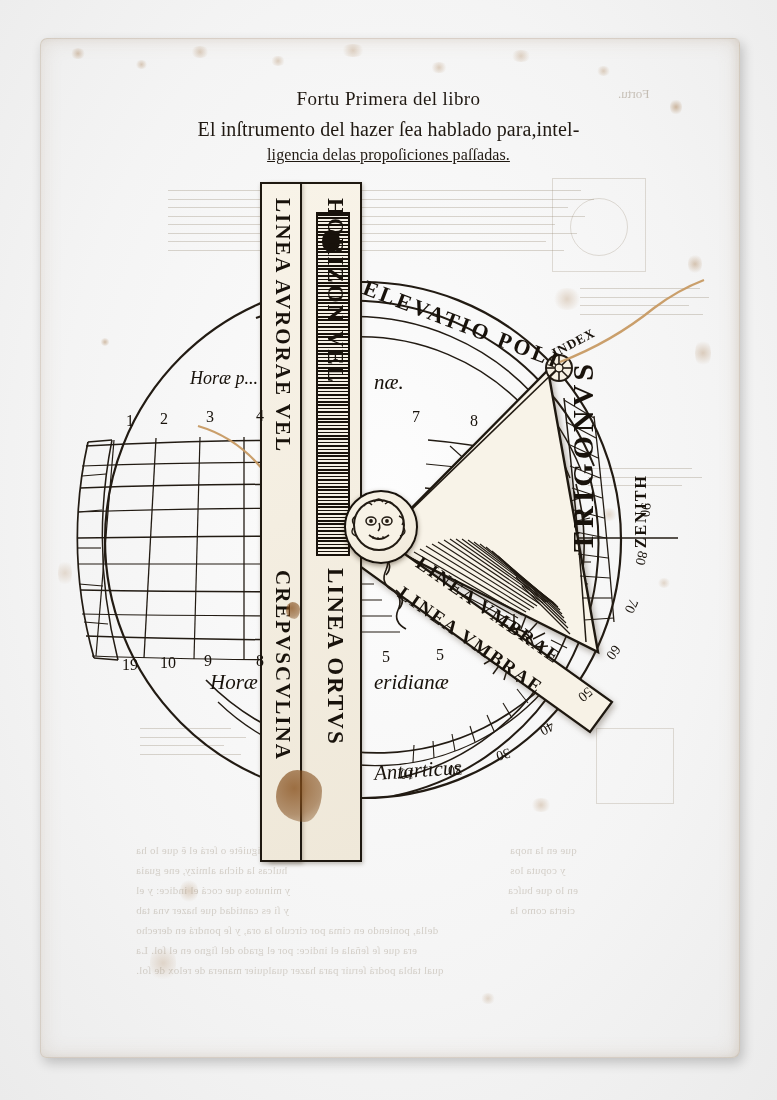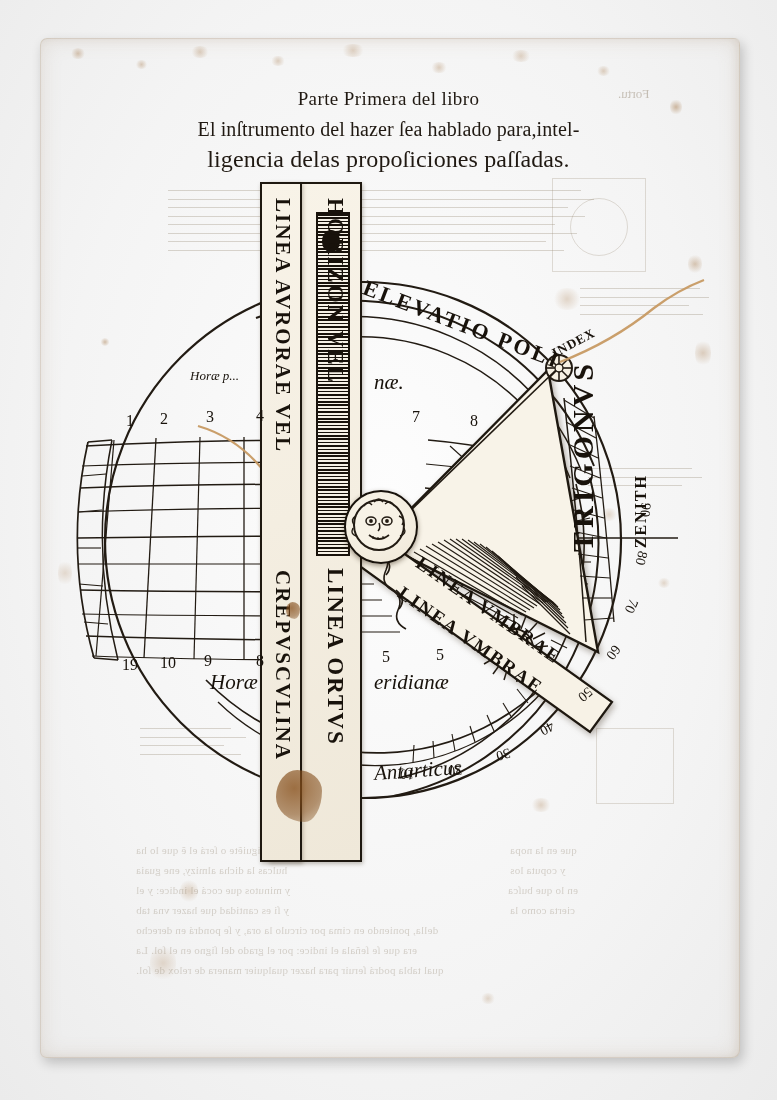--- a/index.html
+++ b/index.html
@@ -39,21 +39,21 @@
   }
   .ghost-block{position:absolute;pointer-events:none;opacity:.30;}
   .ghost-line{height:1px;background:#8e8069;margin-bottom:7.5px;}
   .ghost-box{position:absolute;border:1px solid #9b8d76;opacity:.28;pointer-events:none;}
 
   
   .head{position:absolute;color:#201912;text-align:center;white-space:nowrap;
         font-family:"Liberation Serif",serif;}
   #h-running{left:0;right:0;top:88px;font-size:19px;letter-spacing:.4px;}
   #h-l1{left:0;right:0;top:118px;font-size:20px;letter-spacing:.1px;}
-  #h-l2{left:0;right:0;top:146px;font-size:24px;letter-spacing:.1px;}
+  #h-l2{left:0;right:0;top:146px;font-size:16px;letter-spacing:.1px;text-decoration:underline;}
   #h-foliole{position:absolute;left:618px;top:86px;font-size:13px;color:#8d7f6a;
              opacity:.45;transform:scaleX(-1);}
 
   
   #volv{position:absolute;left:78px;top:250px;width:620px;height:660px;}
 
   .ink{stroke:#221b13;fill:none;}
   svg{position:absolute;left:0;top:0;overflow:visible;}
 
   
@@ -159,21 +159,21 @@
       <div class="ghost" style="left:468px;top:846px;">en lo que buſca</div>
       <div class="ghost" style="left:96px;top:866px;">y ſi es cantidad que hazer vna tab</div>
       <div class="ghost" style="left:470px;top:866px;">cierta como la</div>
       <div class="ghost" style="left:96px;top:886px;">della, poniendo en cima por circulo la ora, y ſe pondrá en derecho</div>
       <div class="ghost" style="left:96px;top:906px;">era que ſe ſeñala el indice: por el grado del ſigno en el ſol. La</div>
       <div class="ghost" style="left:96px;top:926px;">qual tabla podrá ſeruir para hazer qualquier manera de relox de ſol.</div>
     </div>
 
   </div>
 
-  <div class="head" id="h-running">Parte Primera del libro</div>
+  <div class="head" id="h-running">Fortu Primera del libro</div>
   <div class="head" id="h-l1">El inſtrumento del hazer ſea hablado para,intel-</div>
   <div class="head" id="h-l2">ligencia delas propoſiciones paſſadas.</div>
   <div id="h-foliole">Fortu.</div>
 
   <div id="volv">
 
     <svg width="620" height="660" viewBox="0 0 620 660">
       <defs>
         <clipPath id="discClip">
             <circle cx="285" cy="290" r="258"></circle>
@@ -392,21 +392,21 @@
     <div class="num" style="left:560px;top:252px;transform:rotate(96deg);font-size:14px;">90</div>
     <div class="num" style="left:556px;top:300px;transform:rotate(104deg);font-size:14px;">80</div>
     <div class="num" style="left:546px;top:348px;transform:rotate(114deg);font-size:14px;">70</div>
     <div class="num" style="left:528px;top:394px;transform:rotate(126deg);font-size:14px;">60</div>
     <div class="num" style="left:500px;top:436px;transform:rotate(140deg);font-size:14px;">50</div>
     <div class="num" style="left:462px;top:470px;transform:rotate(152deg);font-size:14px;">40</div>
     <div class="num" style="left:418px;top:496px;transform:rotate(164deg);font-size:14px;">30</div>
     <div class="num" style="left:370px;top:512px;transform:rotate(176deg);font-size:14px;">20</div>
     <div class="num" style="left:322px;top:516px;transform:rotate(186deg);font-size:14px;">10</div>
 
-    <div class="gitem" style="left:112px;top:118px;font-size:13px;font-style:italic;">Horæ p...</div>
+    <div class="gitem" style="left:112px;top:118px;font-size:18px;font-style:italic;">Horæ p...</div>
     <div class="gitem" style="left:296px;top:120px;font-size:21px;font-style:italic;">næ.</div>
     <div class="gitem" style="left:132px;top:420px;font-size:21px;font-style:italic;">Horæ</div>
     <div class="gitem" style="left:296px;top:420px;font-size:21px;font-style:italic;">eridianæ</div>
 
     <div class="num" style="left:48px;top:162px;">1</div>
     <div class="num" style="left:82px;top:160px;">2</div>
     <div class="num" style="left:128px;top:158px;">3</div>
     <div class="num" style="left:178px;top:157px;">4</div>
     <div class="num" style="left:334px;top:158px;">7</div>
     <div class="num" style="left:392px;top:162px;">8</div>

